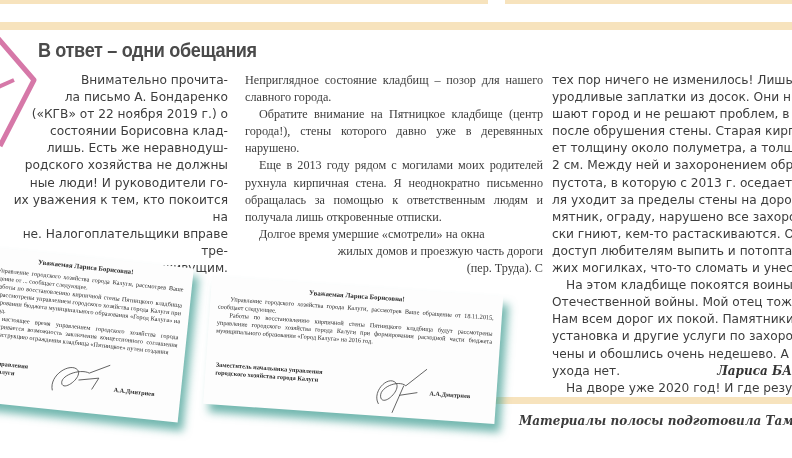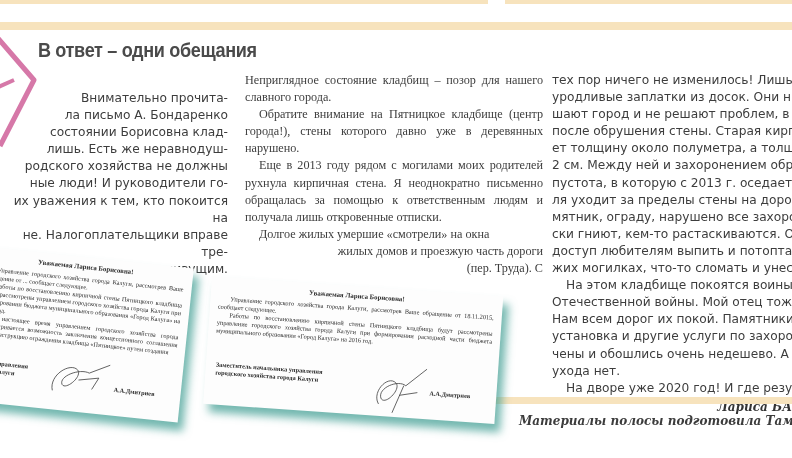--- a/index.html
+++ b/index.html
@@ -14,28 +14,28 @@
   .footer-band { left:478px; top:397px; width:314px; height:7px; }
   .headline {
     position:absolute; left:38px; top:38px; margin:0;
     font-family:"Liberation Sans", sans-serif; font-weight:bold;
     font-size:21px; letter-spacing:-0.4px; color:#4a4a4a;
     transform:scaleX(0.86); transform-origin:left top;
   }
   .envelope { position:absolute; left:0; top:28px; width:40px; height:130px; }
   .col { position:absolute; font-size:12.2px; line-height:17.1px; color:#3d3d3d; }
   .col p { margin:0; }
-  .col-1 { left:0; top:72px; width:228px; text-align:right;margin-top:18px; }
+  .col-1 { left:0; top:72px; width:228px; text-align:right; }
   .col-2 { left:245px; top:72px; width:298px; text-align:justify;font-family:Liberation Serif, serif; }
   .col-3 { left:552px; top:72px; width:260px; white-space:nowrap; overflow:hidden; }
   .ind { text-indent:14px; }
   .right { text-align:right; }
   .sig-author {
     position:absolute; right:0; top:364px; font-family:"DejaVu Serif", serif;
-    font-style:italic; font-weight:bold; font-size:12px; color:#333;margin-top:36px;
+    font-style:italic; font-weight:bold; font-size:12px; color:#333;
   }
   .credit {
     position:absolute; left:519px; top:414px; font-family:"DejaVu Serif", serif;
     font-style:italic; font-weight:bold; font-size:12px; color:#3c3c3c; white-space:nowrap;
   }
   .letter {
     position:absolute; background:#fdfdfd; font-family:"Liberation Serif", serif;
     color:#2c2c2c; font-size:6.3px; line-height:8px;
     box-shadow: 6px 8px 8px rgba(70,160,150,0.75);
   }
@@ -58,34 +58,35 @@
 <svg class="envelope" viewBox="0 0 40 130">
   <polyline points="-4,8 34,52 0,118" fill="none" stroke="#d678a8" stroke-width="5" stroke-linejoin="round"></polyline>
   <polyline points="-4,60 14,52" fill="none" stroke="#d678a8" stroke-width="4"></polyline>
 </svg>
 
 <h1 class="headline">В ответ – одни обещания</h1>
 
 <div class="col col-1">
   <p>Внимательно прочита-</p>
   <p>ла письмо А. Бондаренко</p>
+  <p>(«КГВ» от 22 ноября 2019 г.) о</p>
   <p>состоянии Борисовна клад-</p>
   <p>лишь. Есть же неравнодуш-</p>
   <p>родского хозяйства не должны</p>
   <p>ные люди! И руководители го-</p>
   <p>их уважения к тем, кто покоится на</p>
   <p>не. Налогоплательщики вправе тре-</p>
   <p>тах, и внимания к ныне живущим.</p>
 </div>
 
 <div class="col col-2">
   <p>Неприглядное состояние кладбищ – позор для нашего славного города.</p>
   <p class="ind">Обратите внимание на Пятницкое кладбище (центр города!), стены которого давно уже в деревянных нарушено.</p>
   <p class="ind">Еще в 2013 году рядом с могилами моих родителей рухнула кирпичная стена. Я неоднократно письменно обращалась за помощью к ответственным людям и получала лишь откровенные отписки.</p>
-  <p class="ind">Долгое жилых умершие «смотрели» на окна</p>
+  <p class="ind">Долгое время умершие «смотрели» на окна</p>
   <p class="right">жилых домов и проезжую часть дороги</p>
   <p class="right">(пер. Труда). С</p>
 </div>
 
 <div class="col col-3">
   <p>тех пор ничего не изменилось! Лишь</p>
   <p>уродливые заплатки из досок. Они ник</p>
   <p>шают город и не решают проблем, в</p>
   <p>после обрушения стены. Старая кирпи</p>
   <p>ет толщину около полуметра, а толщи</p>

